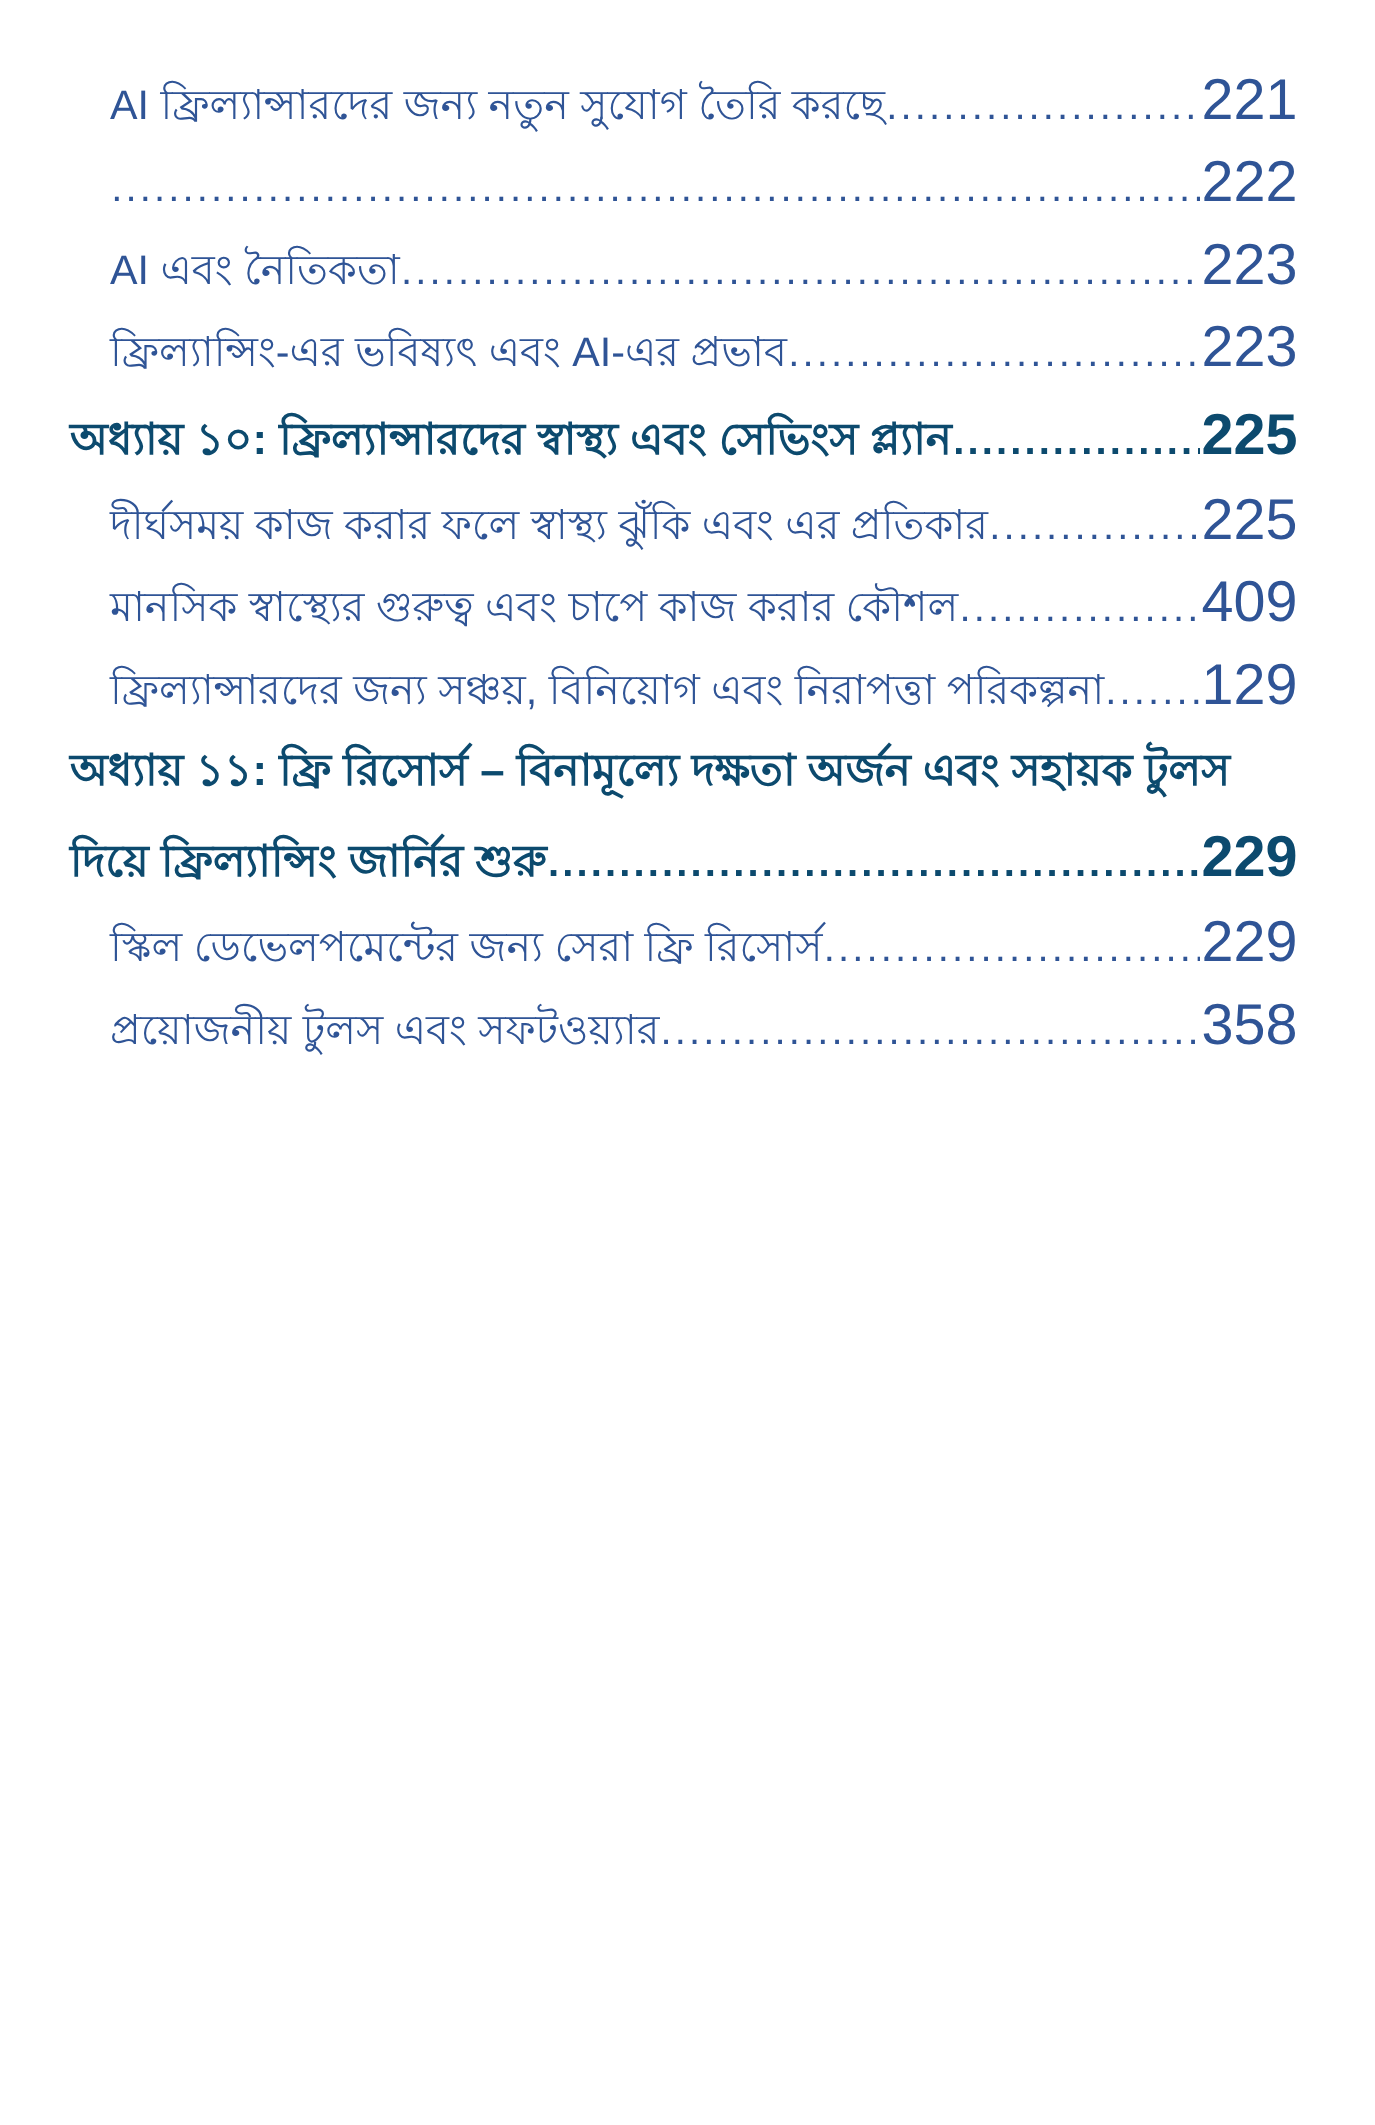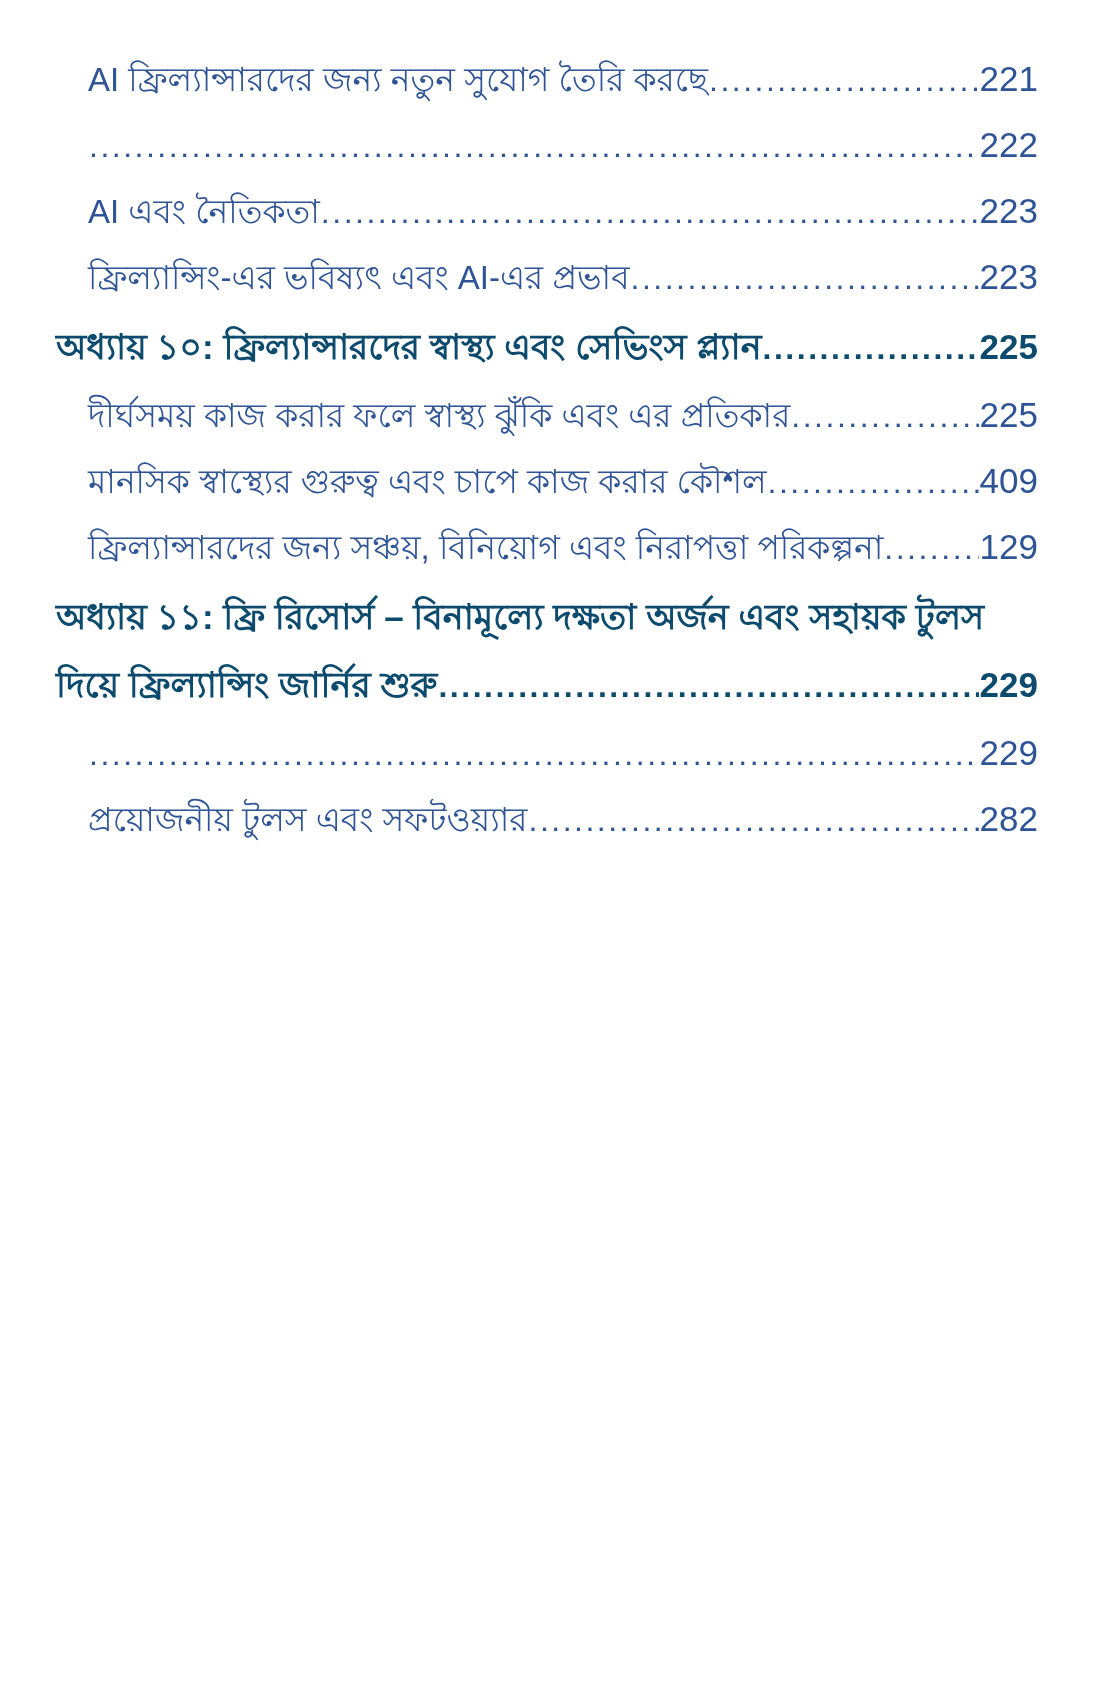--- a/index.html
+++ b/index.html
@@ -38,41 +38,40 @@
     min-width: 0;
   }
   .row .dots::after {
     content: "..........................................................................................................................................................";
     letter-spacing: 2.5px;
     font-size: 32px;
   }
   .row .page-num {
     flex: 0 0 auto;
     line-height: 66px;
-    font-size: 35px;
+    font-size: 46px;
   }
   .row.item {
     color: #2F5496;
     margin-left: 88px;
     font-size: 33px;
   }
   .row.chapter {
     color: #0c4a6e;
     margin-left: 56px;
     font-size: 35px;
     font-weight: bold;
     margin-top: 4px;
     margin-bottom: 2px;
   }
   .row.chapter .page-num {
     font-weight: bold;
   }
   .row.cont {
     margin-top: 0;
-    align-items: center;
   }
 </style>
 </head>
 <body>
 
 <div class="page">
   <div class="toc">
 
     <div class="row item">
       <span class="title">AI ফ্রিল্যান্সারদের জন্য নতুন সুযোগ তৈরি করছে</span>
@@ -127,24 +126,25 @@
 
     </div>
 
     <div class="row chapter cont">
       <span class="title">দিয়ে ফ্রিল্যান্সিং জার্নির শুরু</span>
       <span class="dots"></span>
       <span class="page-num">229</span>
     </div>
 
     <div class="row item">
+      <span class="title">স্কিল ডেভেলপমেন্টের জন্য সেরা ফ্রি রিসোর্স</span>
       <span class="dots"></span>
       <span class="page-num">229</span>
     </div>
 
     <div class="row item">
       <span class="title">প্রয়োজনীয় টুলস এবং সফটওয়্যার</span>
       <span class="dots"></span>
-      <span class="page-num">282</span>
+      <span class="page-num">358</span>
     </div>
 
   </div>
 </div>
 
 </body></html>

